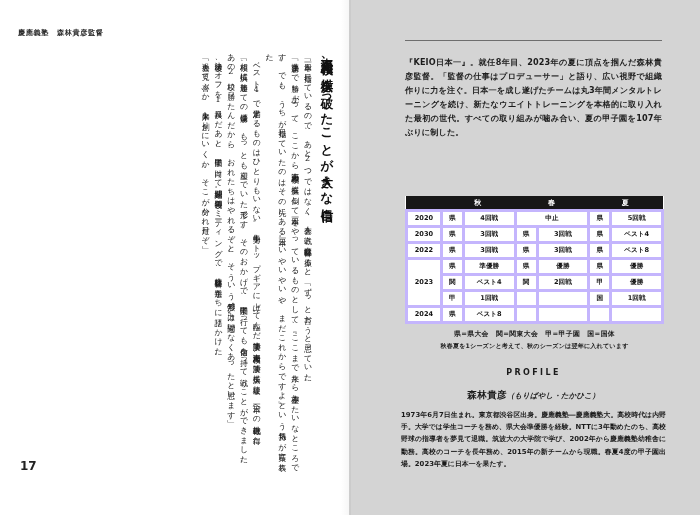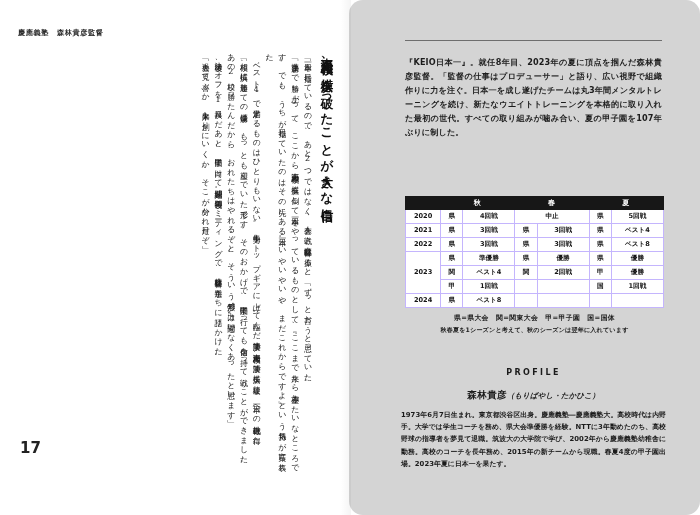--- a/index.html
+++ b/index.html
@@ -35,22 +35,22 @@
     font-size: 7.2px;
     font-weight: bold;
     letter-spacing: 0.6px;
     color: #2a2a2a;
     font-family: "DejaVu Sans", sans-serif;
     white-space: nowrap;
   }
   .folio {
     position: absolute;
     left: 20px;
-    bottom: 24px;
-    font-size: 15px;
+    bottom: 8px;
+    font-size: 12px;
     font-weight: bold;
     color: #222;
     font-family: "DejaVu Sans", sans-serif;
   }
   .v-heading {
     writing-mode: vertical-rl;
     text-orientation: upright;
     position: absolute;
     right: 16px;
     top: 48px;
@@ -82,21 +82,20 @@
     text-indent: 1em;
   }
 
   
   .right-page {
     position: relative;
     width: 351px;
     height: 515px;
     background: #d4d4d4;
     flex: 0 0 351px;
-    border-radius: 14px;
   }
   .rp-inner {
     position: absolute;
     left: 56px;
     right: 38px;
     top: 40px;
   }
   .top-rule {
     height: 1px;
     background: #6e6e6e;
@@ -120,21 +119,21 @@
     right: 36px;
     top: 196px;
   }
   table.record {
     border-collapse: collapse;
     width: 100%;
     background: #ffffff;
     table-layout: fixed;
   }
   table.record td, table.record th {
-    border: 1px solid #c4b5fd;
+    border: 3px solid #c4b5fd;
     font-size: 6.6px;
     font-weight: bold;
     text-align: center;
     color: #151515;
     height: 13px;
     padding: 0;
     font-family: "DejaVu Sans", sans-serif;
     line-height: 1;
   }
   table.record thead th {
@@ -274,21 +273,21 @@
           <tr>
             <td>2020</td>
             <td>県</td>
             <td>4回戦</td>
             <td colspan="2">中止</td>
             <td>県</td>
             <td>5回戦</td>
           </tr>
 
           <tr>
-            <td>2021</td>
+            <td>2030</td>
             <td>県</td>
             <td>3回戦</td>
             <td>県</td>
             <td>3回戦</td>
             <td>県</td>
             <td>ベスト4</td>
           </tr>
 
           <tr>
             <td>2022</td>

